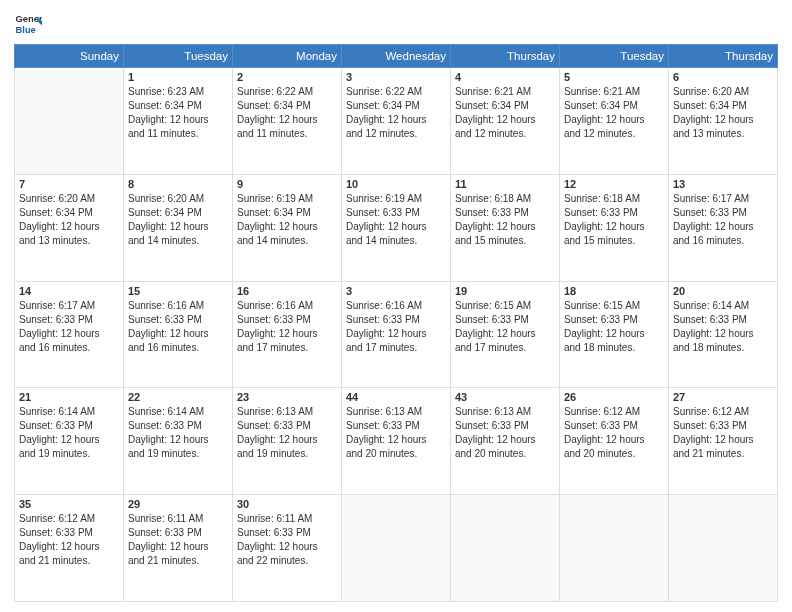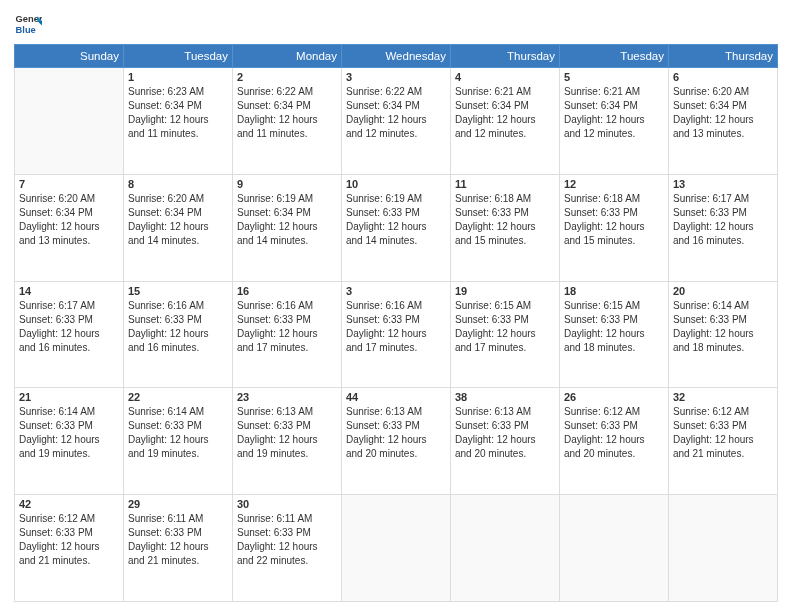--- a/index.html
+++ b/index.html
@@ -223,35 +223,35 @@
           </td>
           <td>
             <span class="day-num">23</span>
             <div class="day-info"><span>Sunrise: 6:13 AM</span><br><span>Sunset: 6:33 PM</span><br><span>Daylight: 12 hours and 19 minutes.</span></div>
           </td>
           <td>
             <span class="day-num">44</span>
             <div class="day-info"><span>Sunrise: 6:13 AM</span><br><span>Sunset: 6:33 PM</span><br><span>Daylight: 12 hours and 20 minutes.</span></div>
           </td>
           <td>
-            <span class="day-num">38</span>
+            <span class="day-num">43</span>
             <div class="day-info"><span>Sunrise: 6:13 AM</span><br><span>Sunset: 6:33 PM</span><br><span>Daylight: 12 hours and 20 minutes.</span></div>
           </td>
           <td>
             <span class="day-num">26</span>
             <div class="day-info"><span>Sunrise: 6:12 AM</span><br><span>Sunset: 6:33 PM</span><br><span>Daylight: 12 hours and 20 minutes.</span></div>
           </td>
           <td>
-            <span class="day-num">32</span>
+            <span class="day-num">27</span>
             <div class="day-info"><span>Sunrise: 6:12 AM</span><br><span>Sunset: 6:33 PM</span><br><span>Daylight: 12 hours and 21 minutes.</span></div>
           </td>
         </tr>
         <tr class="week-row">
           <td>
-            <span class="day-num">42</span>
+            <span class="day-num">35</span>
             <div class="day-info"><span>Sunrise: 6:12 AM</span><br><span>Sunset: 6:33 PM</span><br><span>Daylight: 12 hours and 21 minutes.</span></div>
           </td>
           <td>
             <span class="day-num">29</span>
             <div class="day-info"><span>Sunrise: 6:11 AM</span><br><span>Sunset: 6:33 PM</span><br><span>Daylight: 12 hours and 21 minutes.</span></div>
           </td>
           <td>
             <span class="day-num">30</span>
             <div class="day-info"><span>Sunrise: 6:11 AM</span><br><span>Sunset: 6:33 PM</span><br><span>Daylight: 12 hours and 22 minutes.</span></div>
           </td>

